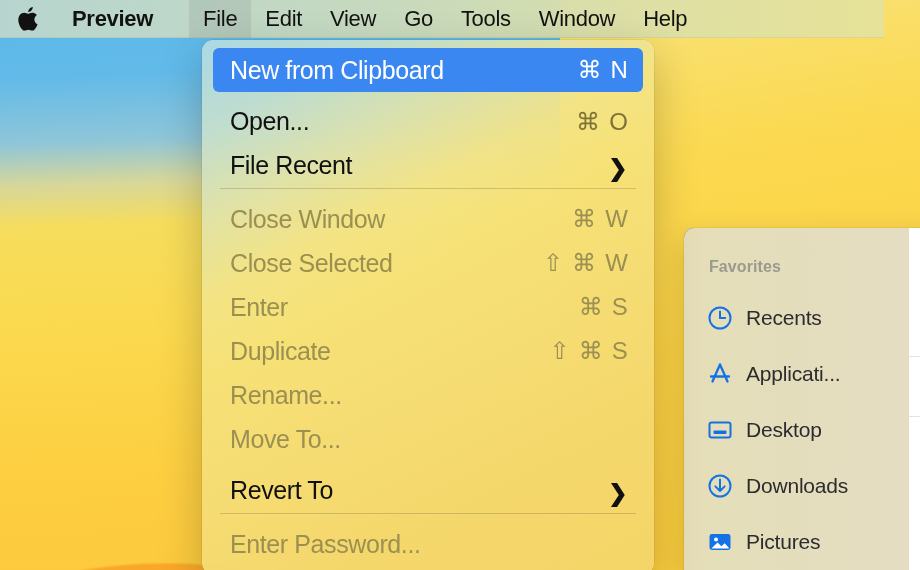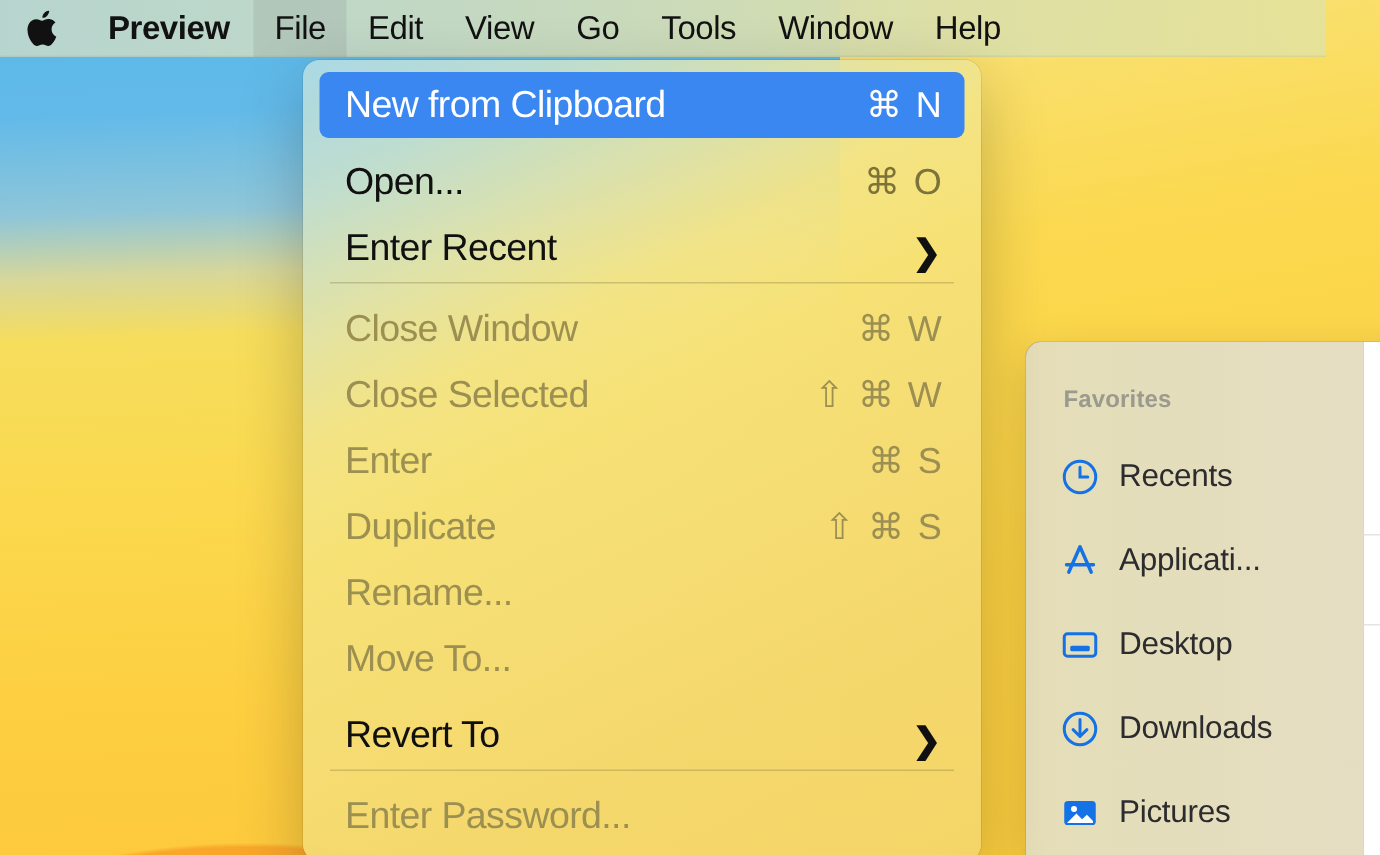--- a/index.html
+++ b/index.html
@@ -94,21 +94,21 @@
   .mb-apple {
     display:flex; align-items:center; justify-content:center;
     width:56px; height:38px;
   }
   .mb-apple svg { width:20px; height:24px; display:block; }
   .mb-item {
     height:38px; display:flex; align-items:center; padding:0 14px;
     font-size:22px; color:#121212; letter-spacing:-.3px; white-space:nowrap;
   }
   .mb-item.app-name { font-weight:bold; padding:0 16px; }
-  .mb-item.active { background:rgba(120,130,120,.18); }
+  .mb-item.active { background:rgba(120,130,120,.18);margin-left:20px; }
 
   
   #file-menu {
     position:absolute; left:202px; top:40px; width:452px; height:534px;
     border-radius:11px;
     background:linear-gradient(152deg,
       rgba(176,219,228,.93) 0%,
       rgba(196,223,206,.93) 12%,
       rgba(225,227,168,.94) 24%,
       rgba(243,228,134,.95) 34%,
@@ -231,21 +231,21 @@
 <div id="file-menu">
     <div class="mi selected">
       <span class="label">New from Clipboard</span>
       <span class="sc">⌘ N</span>
     </div>
     <div class="mi enabled">
       <span class="label">Open...</span>
       <span class="sc">⌘ O</span>
     </div>
     <div class="mi enabled">
-      <span class="label">Enter Recent</span>
+      <span class="label">File Recent</span>
       <span class="chev">❯</span>
     </div>
     <div class="mi-sep"></div>
     <div class="mi disabled">
       <span class="label">Close Window</span>
       <span class="sc">⌘ W</span>
     </div>
     <div class="mi disabled">
       <span class="label">Close Selected</span>
       <span class="sc">⇧ ⌘ W</span>

